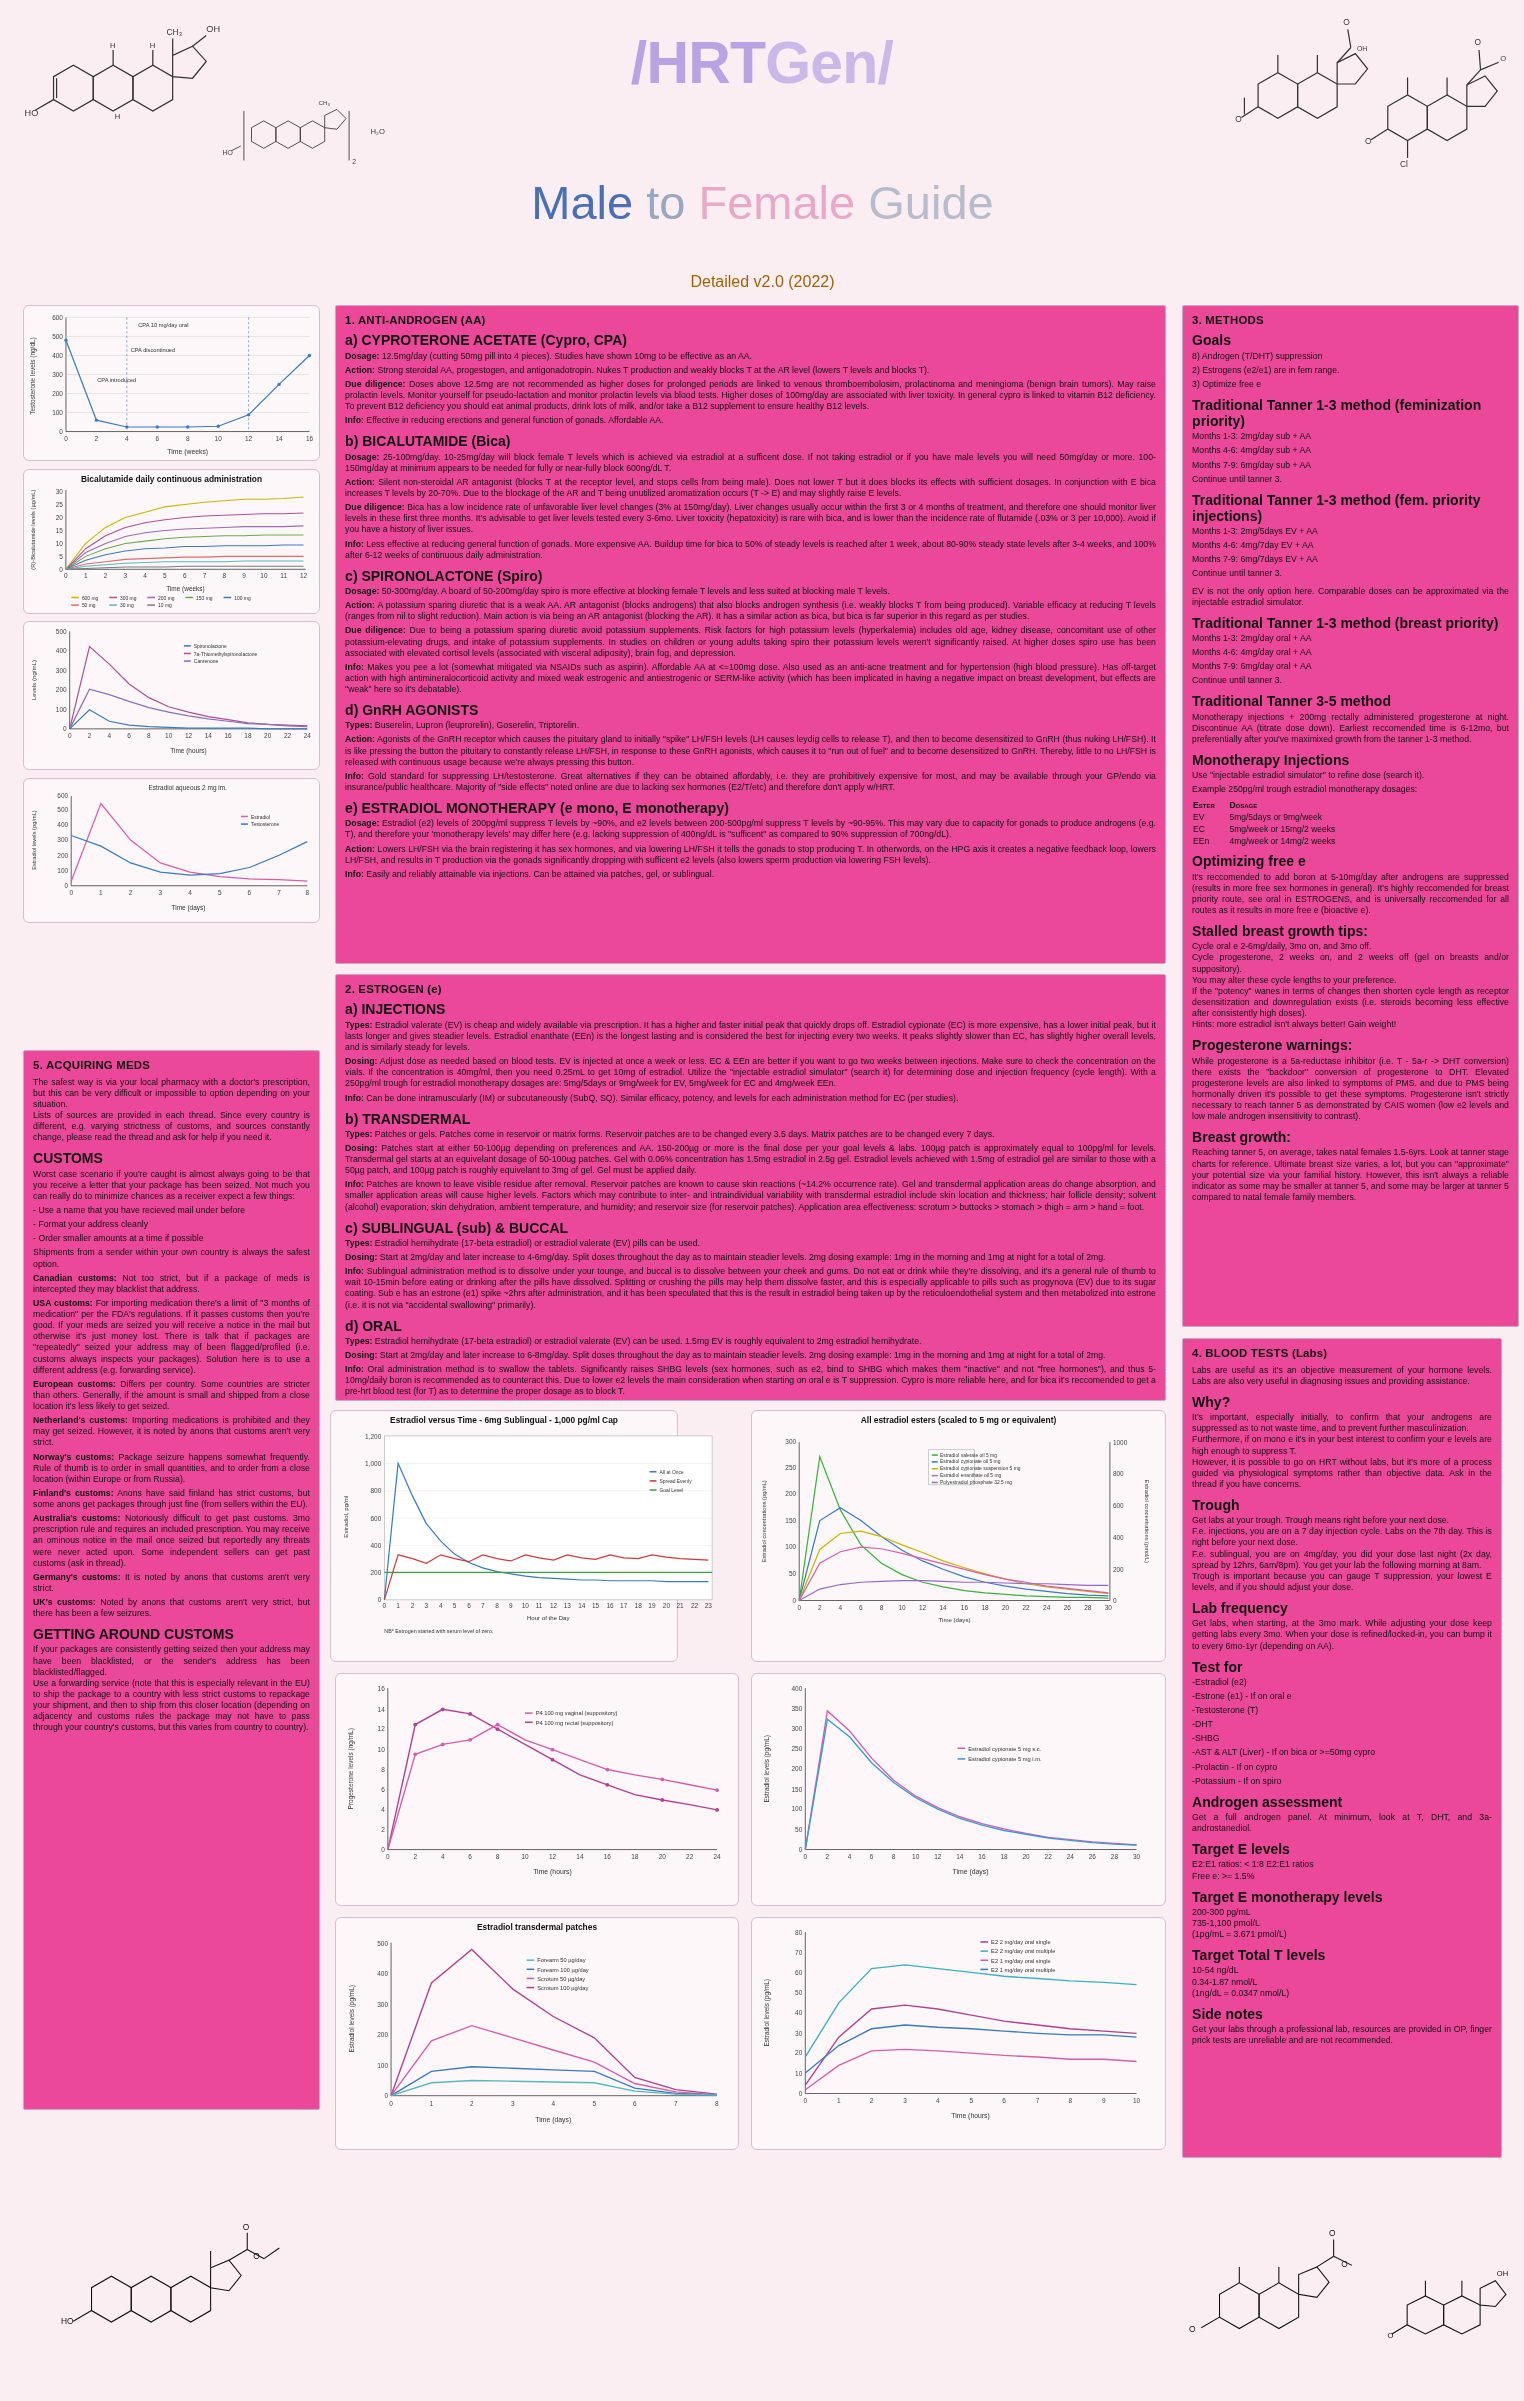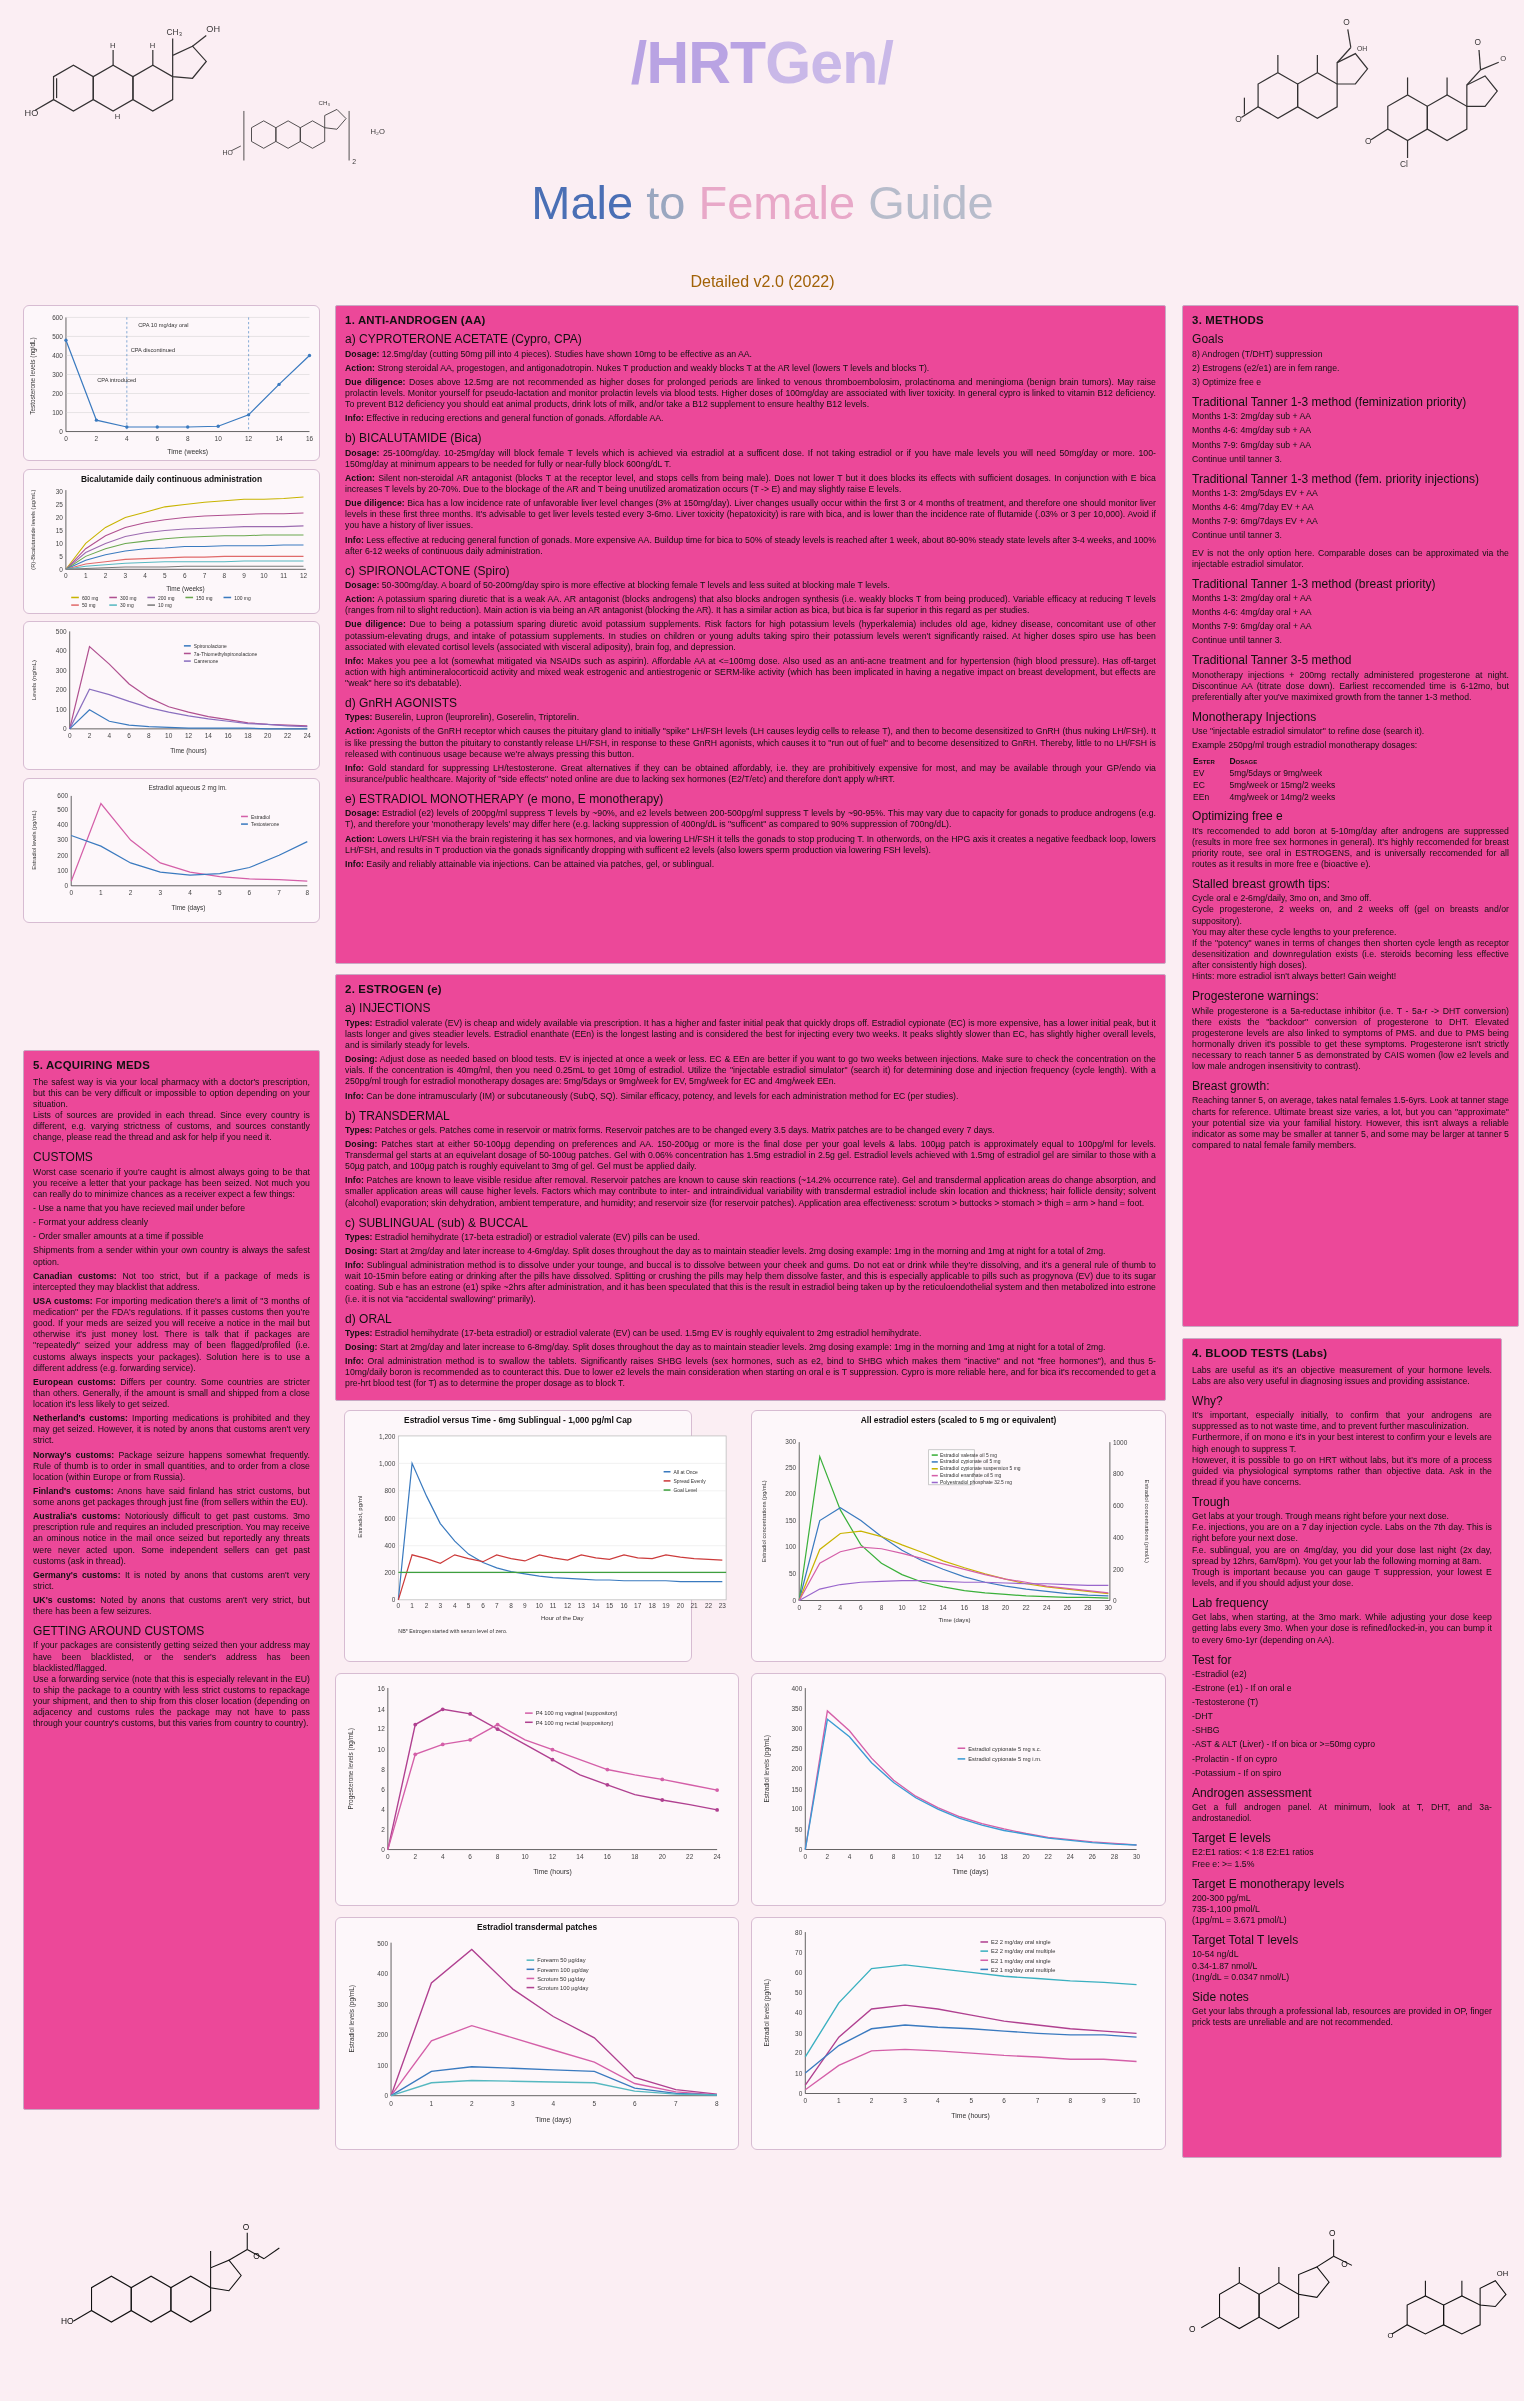--- a/index.html
+++ b/index.html
@@ -43,21 +43,21 @@
     position: absolute;
     background: #ec4899;
     border: 0.8px solid #c9a9c4;
     border-radius: 2px;
     padding: 7.6px 9.1px;
   }
   .panel h2 {
     font-size: 11.4px; margin: 0 0 6.1px 0; font-weight: bold; letter-spacing: 0.2px;
   }
   .panel h3 {
-    font-size: 12px; margin: 6.9px 0 2.3px 0; font-weight: normal;
+    font-size: 14px; margin: 6.9px 0 2.3px 0; font-weight: bold;
   }
   .panel p, .panel div.tx {
     font-size: 8.7px; line-height: 1.28; margin: 0 0 3px 0; text-align: justify;
   }
   .lbl { font-weight: bold; }
   .sc { font-variant: small-caps; }
 
   
   .chartbox {
     position: absolute;
@@ -445,21 +445,21 @@
   <p><span class="lbl">Types:</span><span> Estradiol hemihydrate (17-beta estradiol) or estradiol valerate (EV) pills can be used.</span></p>
   <p><span class="lbl">Dosing:</span><span> Start at 2mg/day and later increase to 4-6mg/day. Split doses throughout the day as to maintain steadier levels. 2mg dosing example: 1mg in the morning and 1mg at night for a total of 2mg.</span></p>
   <p><span class="lbl">Info:</span><span> Sublingual administration method is to dissolve under your tounge, and buccal is to dissolve between your cheek and gums. Do not eat or drink while they're dissolving, and it's a general rule of thumb to wait 10-15min before eating or drinking after the pills have dissolved. Splitting or crushing the pills may help them dissolve faster, and this is especially applicable to pills such as progynova (EV) due to its sugar coating. Sub e has an estrone (e1) spike ~2hrs after administration, and it has been speculated that this is the result in estradiol being taken up by the reticuloendothelial system and then metabolized into estrone (i.e. it is not via "accidental swallowing" primarily).</span></p>
 
   <h3>d) ORAL</h3>
   <p><span class="lbl">Types:</span><span> Estradiol hemihydrate (17-beta estradiol) or estradiol valerate (EV) can be used. 1.5mg EV is roughly equivalent to 2mg estradiol hemihydrate.</span></p>
   <p><span class="lbl">Dosing:</span><span> Start at 2mg/day and later increase to 6-8mg/day. Split doses throughout the day as to maintain steadier levels. 2mg dosing example: 1mg in the morning and 1mg at night for a total of 2mg.</span></p>
   <p><span class="lbl">Info:</span><span> Oral administration method is to swallow the tablets. Significantly raises SHBG levels (sex hormones, such as e2, bind to SHBG which makes them "inactive" and not "free hormones"), and thus 5-10mg/daily boron is recommended as to counteract this. Due to lower e2 levels the main consideration when starting on oral e is T suppression. Cypro is more reliable here, and for bica it's reccomended to get a pre-hrt blood test (for T) as to determine the proper dosage as to block T.</span></p>
 </div>
 
-<div class="chartbox" style="left:344px;top:1410px;width:348px;height:252px;">
+<div class="chartbox" style="left:330px;top:1410px;width:348px;height:252px;">
   <div class="chart-title">Estradiol versus Time - 6mg Sublingual - 1,000 pg/ml Cap</div>
   <svg width="404" height="233" viewBox="0 0 530 305">
     <rect x="70" y="14" width="430" height="215" fill="#fff" stroke="#bbb"></rect>
     <g stroke="#e3e3e3" stroke-width=".6">
       <line x1="70" y1="50" x2="500" y2="50"></line>
         <line x1="70" y1="86" x2="500" y2="86"></line>
       <line x1="70" y1="122" x2="500" y2="122"></line>
         <line x1="70" y1="158" x2="500" y2="158"></line>
       <line x1="70" y1="194" x2="500" y2="194"></line>
     </g>

